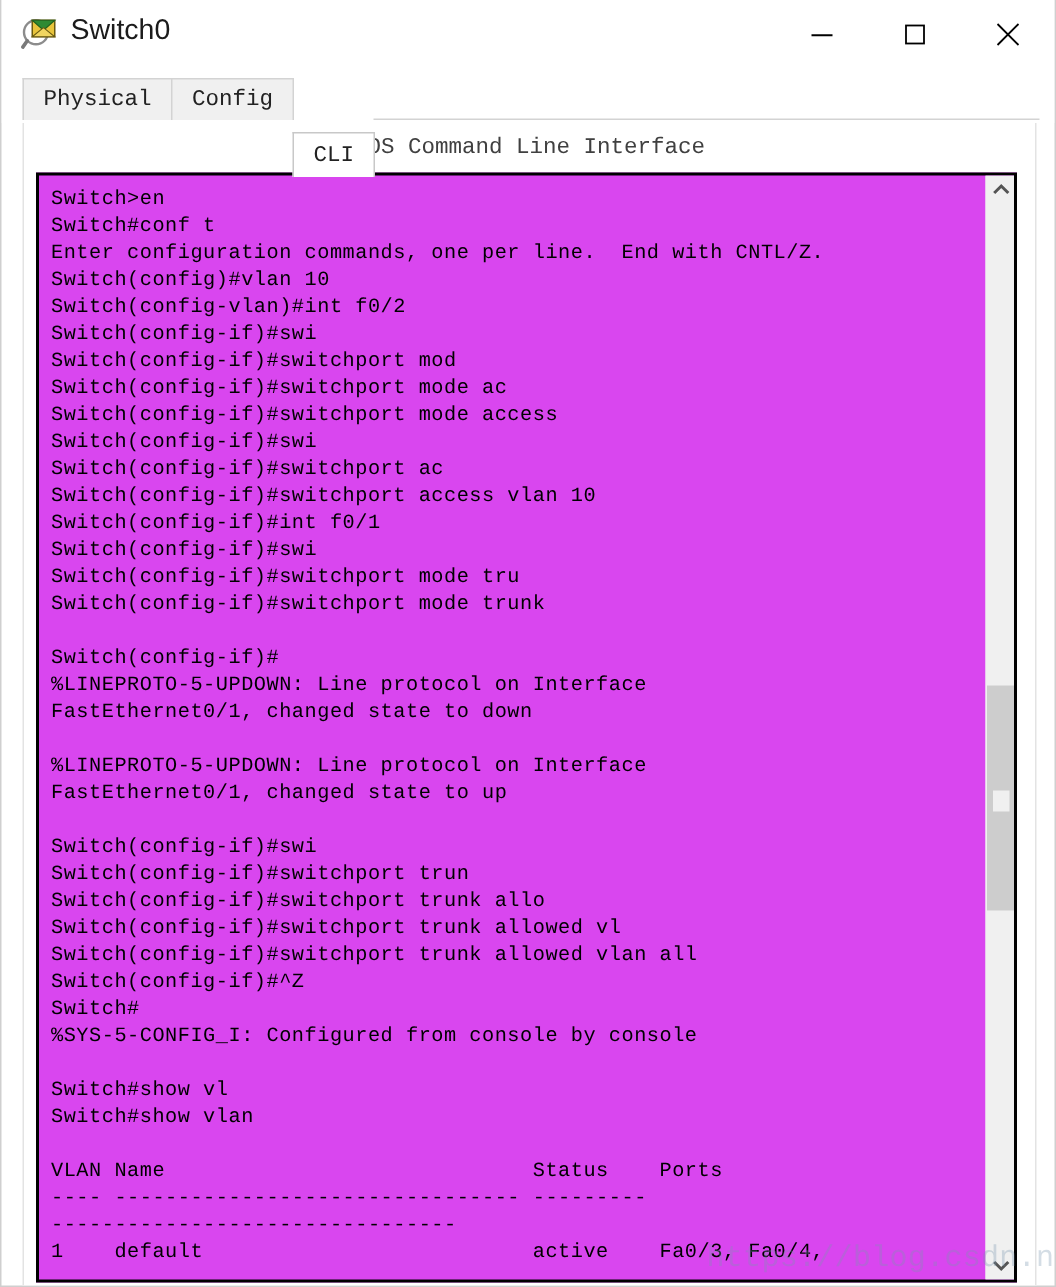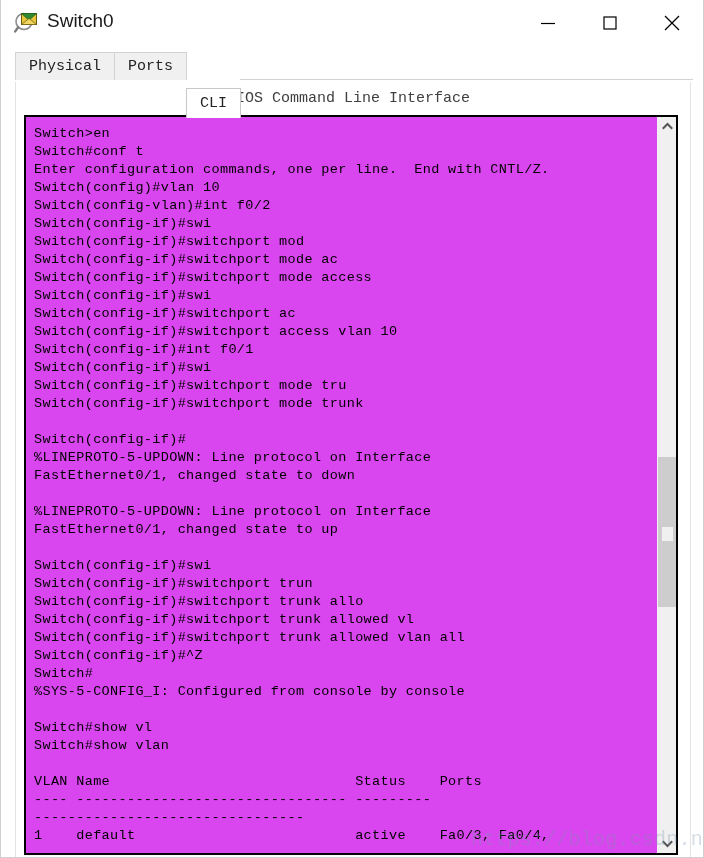--- a/index.html
+++ b/index.html
@@ -261,21 +261,21 @@
           <line x1="5" y1="5" x2="19" y2="19" stroke="#000000" stroke-width="1.2"></line>
           <line x1="19" y1="5" x2="5" y2="19" stroke="#000000" stroke-width="1.2"></line>
         </svg>
       </div>
     </div>
   </div>
 
   <div class="tabstrip-wrap">
     <div class="tabstrip">
       <div class="tab">Physical</div>
-      <div class="tab">Ports</div>
+      <div class="tab">Config</div>
       <div class="tab active">CLI</div>
       <div class="tab-filler"></div>
     </div>
   </div>
 
   <div class="panel">
 
     <div class="panel-heading">IOS Command Line Interface</div>
 
     <div class="terminal-outer">

